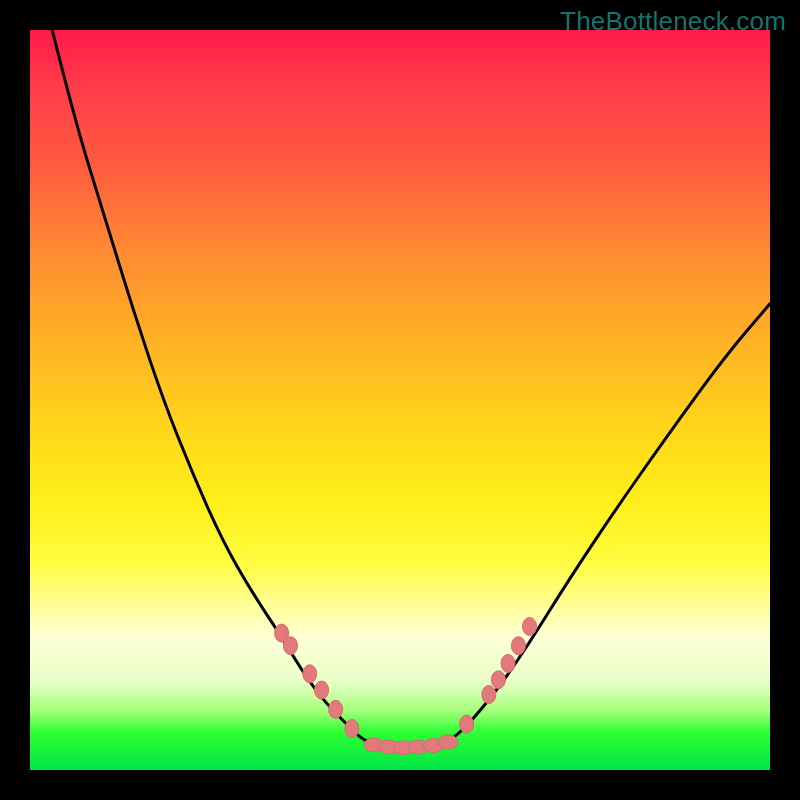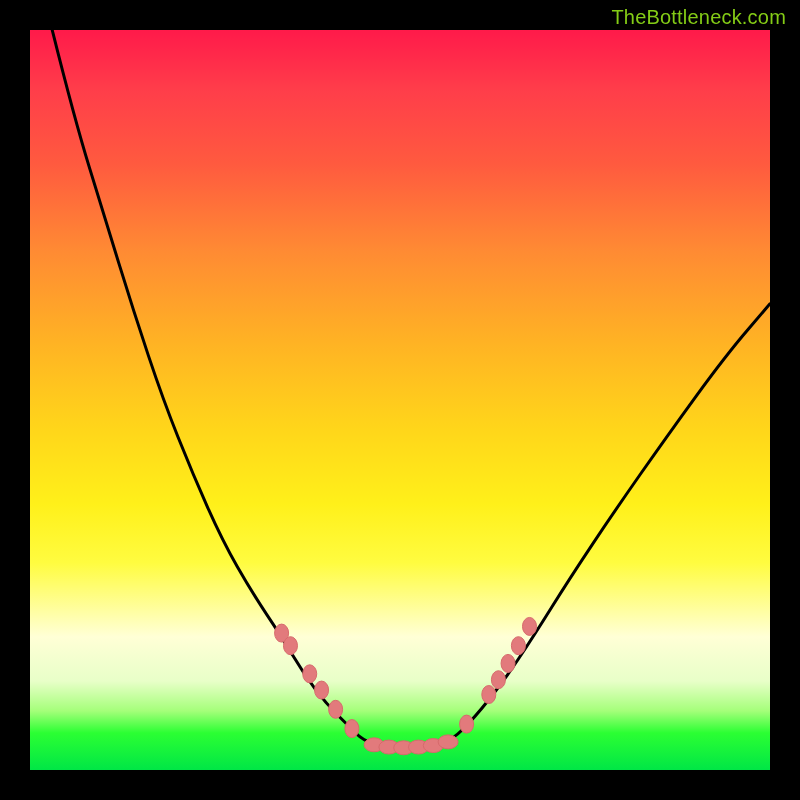--- a/index.html
+++ b/index.html
@@ -43,22 +43,22 @@
       #e8ffc8 88%,
       #a5ff7a 92%,
       #2bff33 95%,
       #00e646 100%
     );
   }
   .watermark {
     position: absolute;
     top: 6px;
     right: 14px;
-    color: #84cc16;
-    font-size: 20px;
+    color: #0f766e;
+    font-size: 26px;
     letter-spacing: 0.2px;
     font-weight: 400;
     user-select: none;
   }
   svg.curve {
     position: absolute;
     left: 0; top: 0;
     width: 740px;
     height: 740px;
   }

